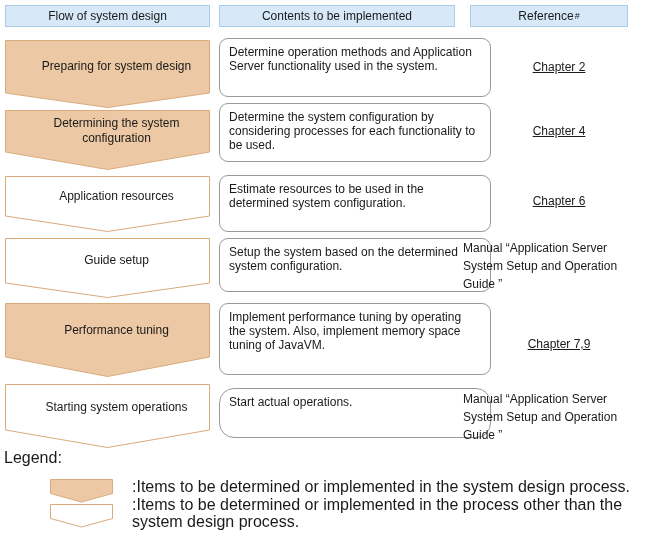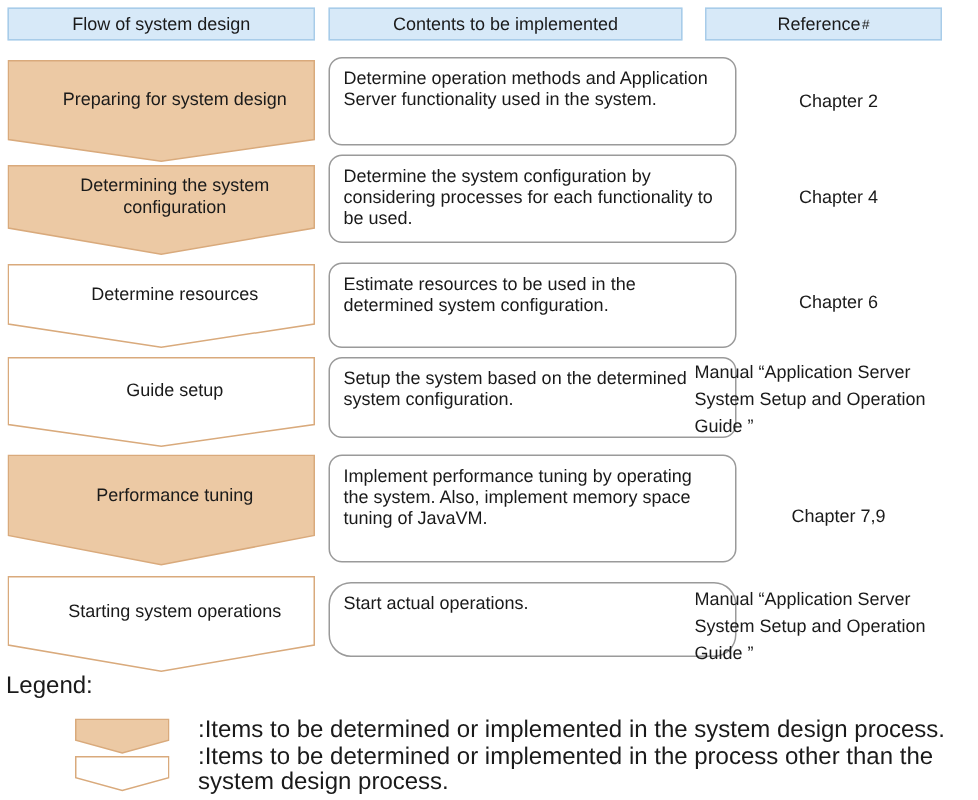--- a/index.html
+++ b/index.html
@@ -18,21 +18,21 @@
   .flow-shape polygon.filled{fill:#ecc9a4;}
   .flow-label{
     position:absolute;left:0;top:0;width:100%;display:flex;align-items:center;justify-content:center;
     text-align:center;font-size:12px;line-height:15px;padding:0 14px;box-sizing:border-box;
   }
   .content-box{
     position:absolute;left:219px;width:272px;background:#fff;border:1px solid #9a9a9a;
     border-radius:9px;box-sizing:border-box;padding:6px 9px;font-size:12px;line-height:14px;
   }
   .ref{position:absolute;font-size:12px;}
-  .ref.center{left:470px;width:178px;text-align:center;}
+  .ref.center{left:470px;width:178px;text-align:center;text-decoration:underline;}
   .ref.left{left:463px;width:187px;text-align:left;line-height:18px;}
   .legend-title{position:absolute;left:4px;top:449px;font-size:16px;}
   .legend-shape{position:absolute;left:50px;}
   .legend-shape polygon{stroke:#d9aa7c;stroke-width:1;fill:#ffffff;}
   .legend-shape polygon.filled{fill:#ecc9a4;}
   .legend-text{position:absolute;left:132px;width:512px;font-size:16px;line-height:17px;}
 </style>
 </head>
 <body>
 
@@ -68,21 +68,21 @@
   </div>
   <div class="content-box" style="top:103px;height:59px;">
     <span>Determine the system configuration by considering processes for each functionality to be used.</span>
   </div>
   <div class="ref center" style="top:124px;">Chapter 4</div>
 
   <div class="flow-shape" style="top:176px;">
     <svg width="205" height="57">
         <polygon points="0.5,0.5 204.5,0.5 204.5,40 102.5,55.5 0.5,40"></polygon>
       </svg>
-    <div class="flow-label" style="height:40px;">Determine resources</div>
+    <div class="flow-label" style="height:40px;">Application resources</div>
   </div>
   <div class="content-box" style="top:175px;height:57px;">
     <span>Estimate resources to be used in the determined system configuration.</span>
   </div>
   <div class="ref center" style="top:194px;">Chapter 6</div>
 
   <div class="flow-shape" style="top:238px;">
     <svg width="205" height="61">
         <polygon points="0.5,0.5 204.5,0.5 204.5,45 102.5,59.5 0.5,45"></polygon>
       </svg>

